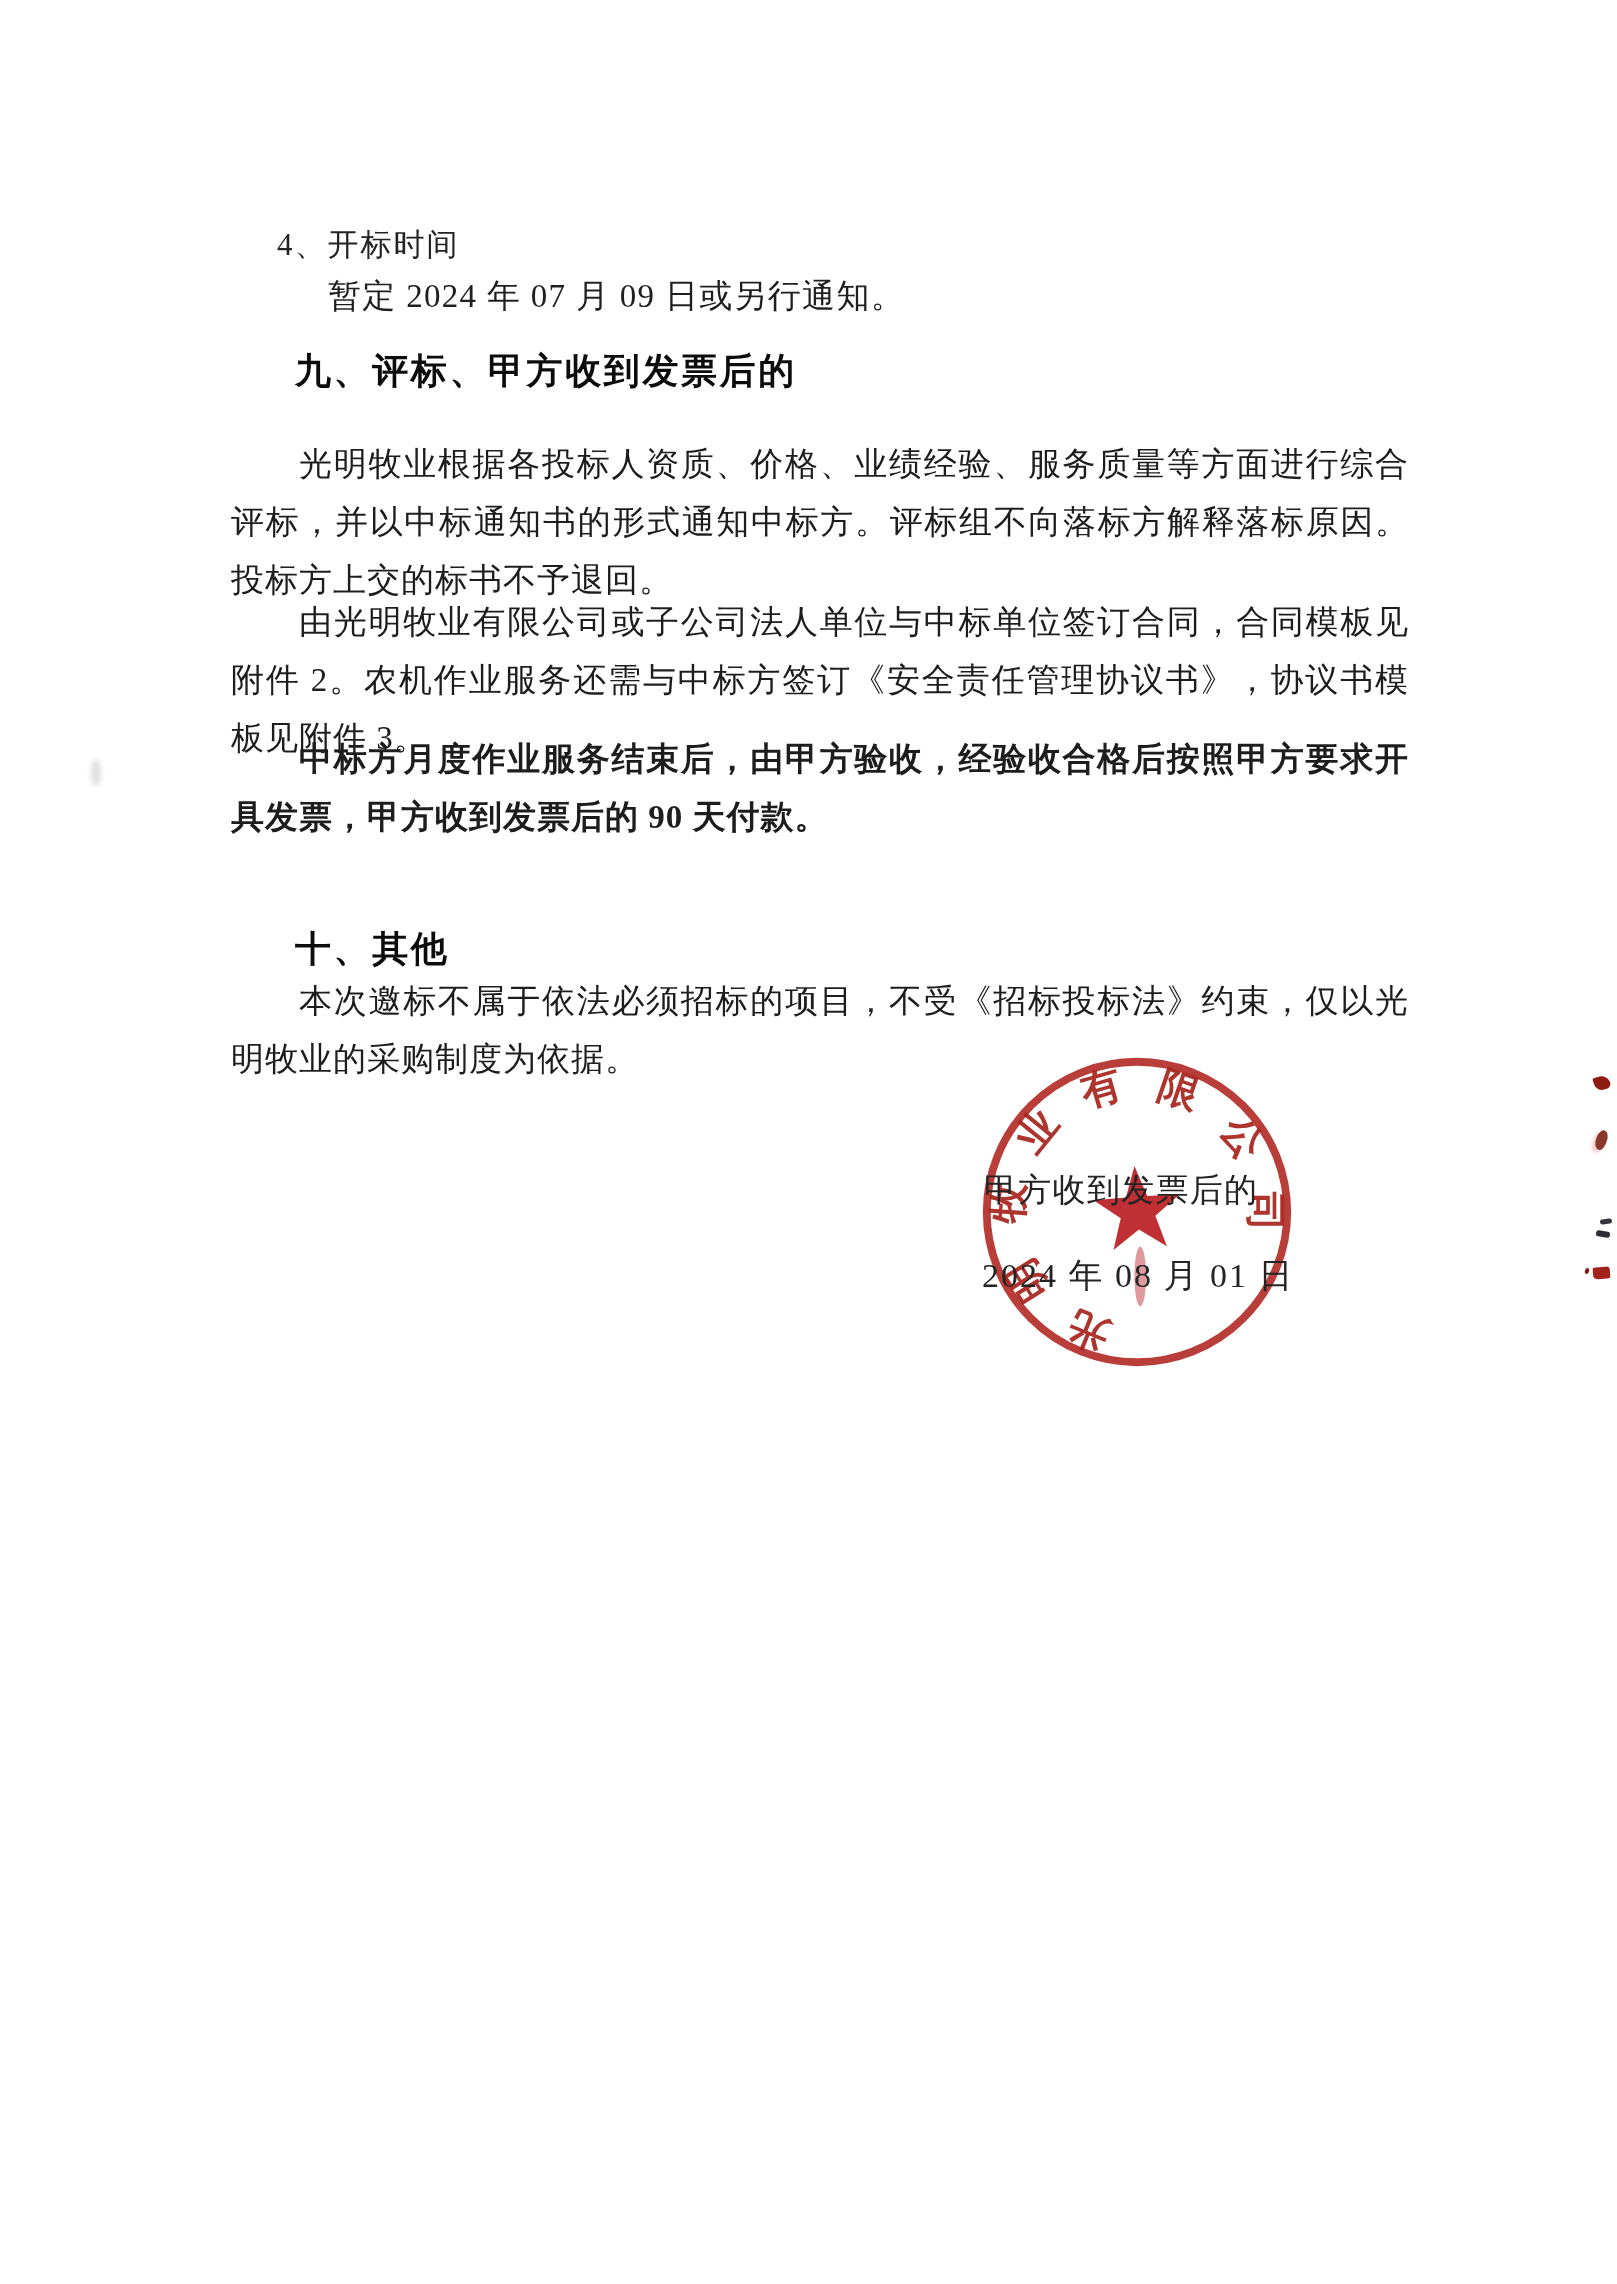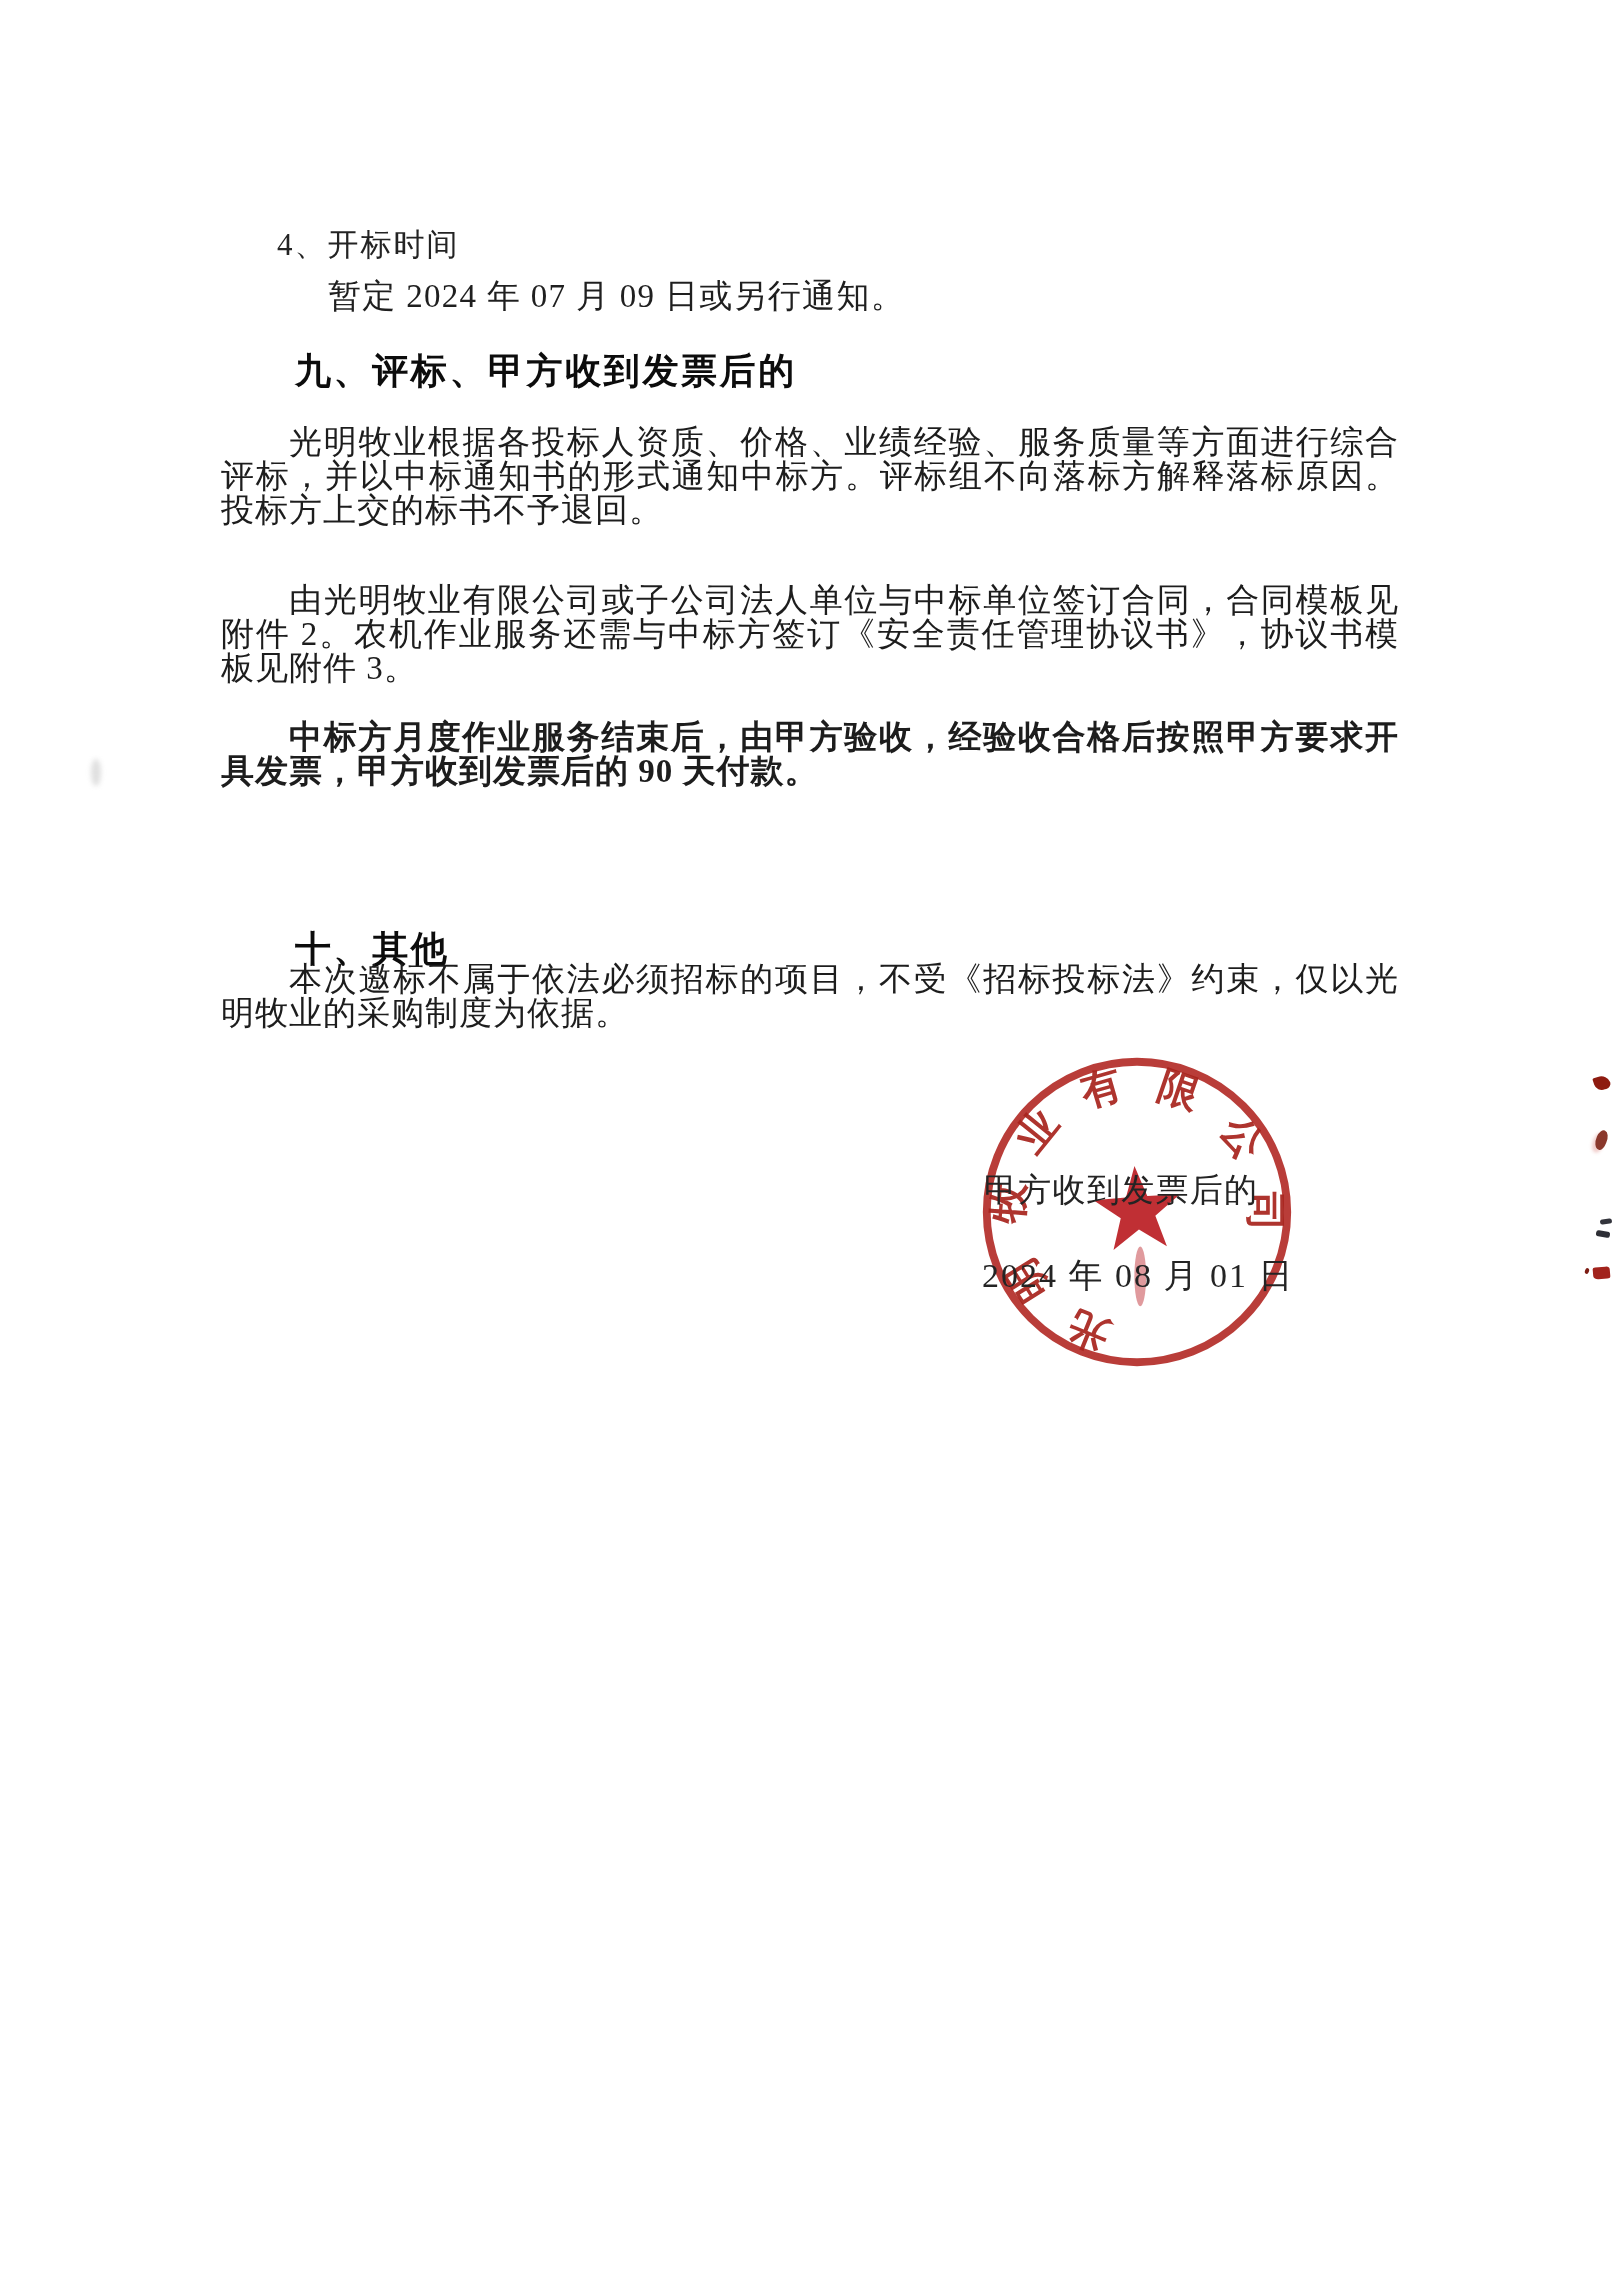--- a/index.html
+++ b/index.html
@@ -41,23 +41,23 @@
     color: #0c0c0c;
     white-space: nowrap;
     margin: 0;
   }
   .h-nine { left: 295px; top: 347px; }
   .h-ten  { left: 295px; top: 888px; margin-top: 37px; }
 
   .para {
     left: 221px;
     width: 1178px;
-    margin: 0;
+    margin: 10px;
     font-size: 33px;
-    line-height: 34px;
+    line-height: 58px;
     letter-spacing: 1px;
     text-align: justify;
     text-indent: 68px;
     color: #1d1d1d;
   }
   .p-eval     { top: 425px;  }
   .p-contract { top: 583px;  }
   .p-payment  { top: 720px; font-weight: bold; }
   .p-other    { top: 962px; }
 

